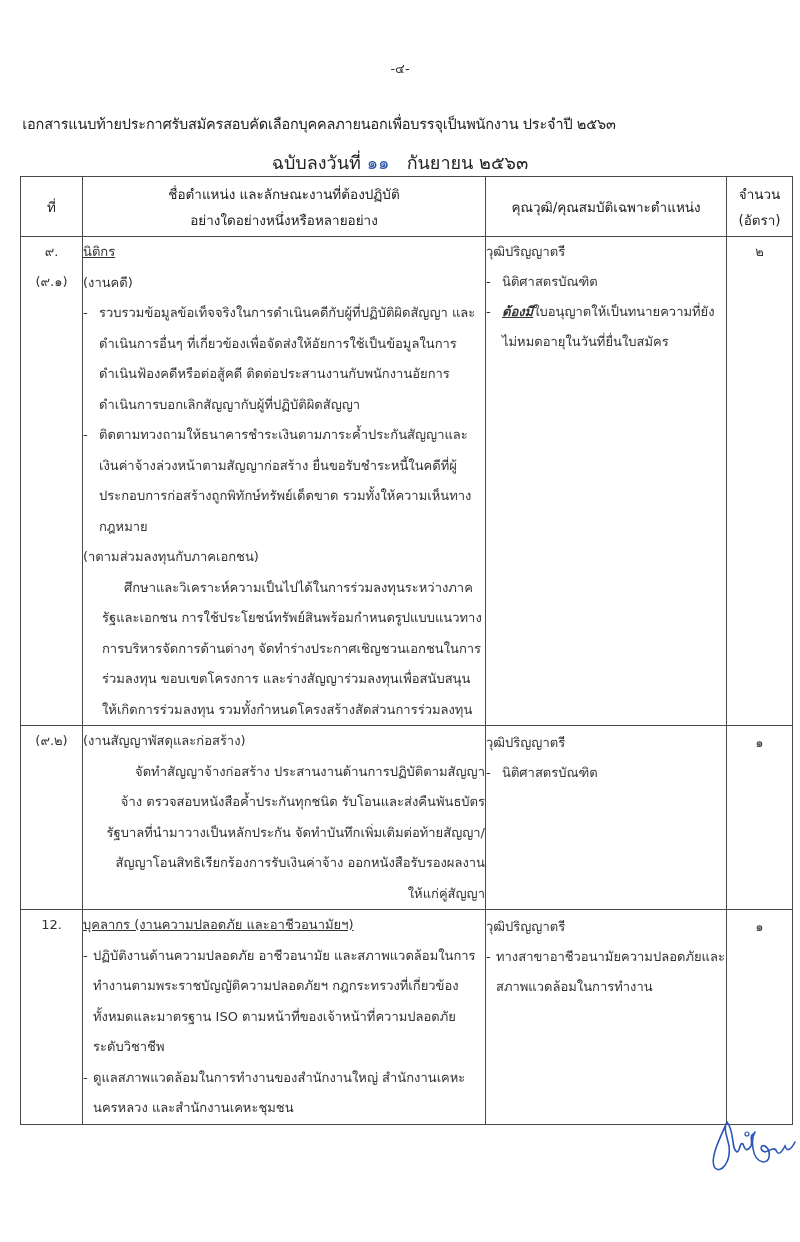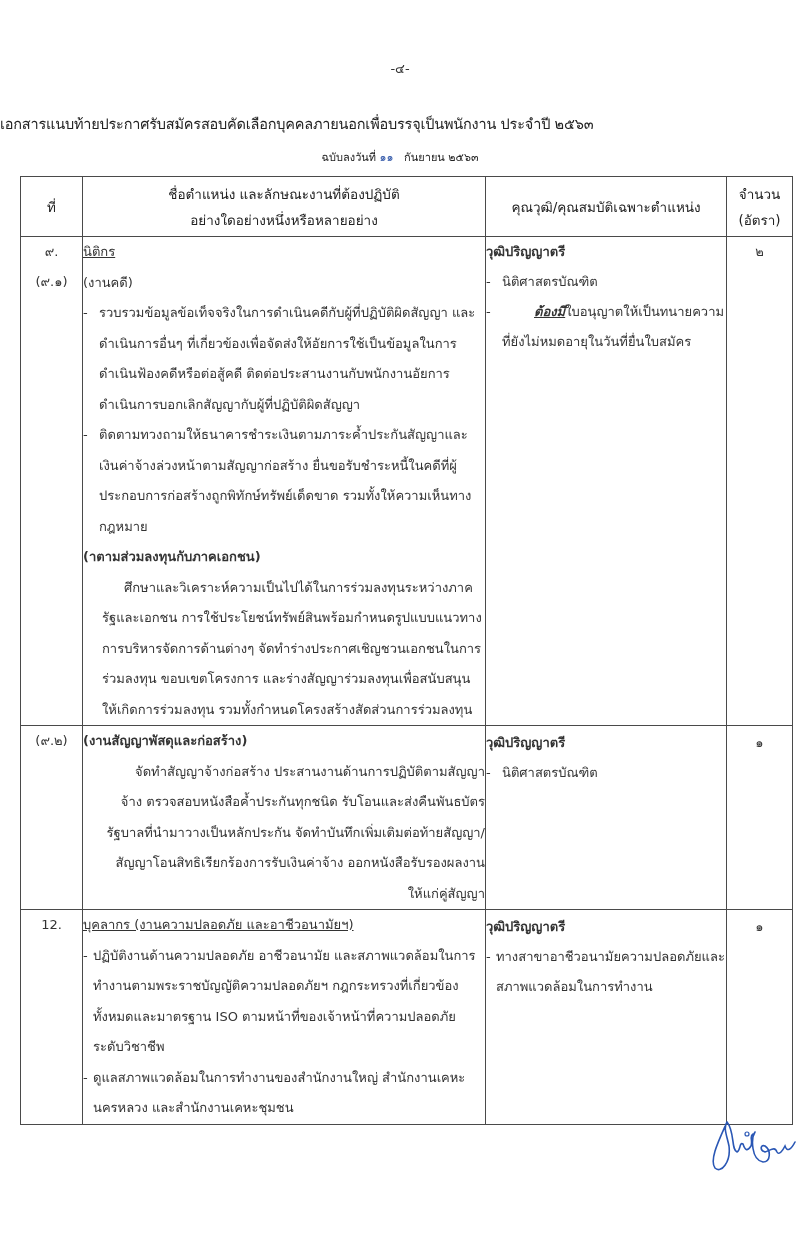--- a/index.html
+++ b/index.html
@@ -1,32 +1,32 @@
 <!DOCTYPE html>
 <html><head>
 <meta charset="utf-8">
 <style>
   html, body { margin:0; padding:0; background:#ffffff; }
   body { width:800px; height:1242px; position:relative; overflow:hidden;
          font-family:"DejaVu Sans","Liberation Sans",sans-serif; color:#2a2a2a; }
   .page-number { position:absolute; top:58px; left:0; width:800px; text-align:center; font-size:13px; color:#333; }
-  .doc-title { position:absolute; top:112px; left:0; width:638px; text-align:left; font-size:14.5px; color:#222; letter-spacing:-0.2px; }
-  .doc-subtitle { position:absolute; top:148px; left:0; width:800px; text-align:center; font-size:11px; color:#222; }
+  .doc-title { position:absolute; top:112px; left:0; width:638px; text-align:center; font-size:14.5px; color:#222; letter-spacing:-0.2px; }
+  .doc-subtitle { position:absolute; top:148px; left:0; width:800px; text-align:center; font-size:18px; color:#222; }
   .doc-subtitle .date-day { color:#2f55a8; }
   table.positions { position:absolute; top:176px; left:20px; width:772px; border-collapse:collapse; table-layout:fixed; font-size:13px; }
   table.positions td, table.positions th { border:1px solid #4a4a4a; vertical-align:top; padding:0; font-weight:normal; }
   col.c1 { width:62px; } col.c2 { width:403px; } col.c3 { width:241px; } col.c4 { width:66px; }
   th { height:59px; text-align:center; vertical-align:middle !important; line-height:26px; font-size:13.5px; color:#222; }
   .no { text-align:center; line-height:30px; padding-top:2px; color:#333; }
   .desc { padding:2px 6px 4px 6px; line-height:30.5px; color:#333; }
   .qual { padding:30px 5px 4px 6px; line-height:30px; color:#333; }
   .count { text-align:center; padding-top:30px; line-height:30px; color:#333; }
   .u { text-decoration:underline; }
-  .b { font-weight:bold; }
-  .bi { font-style:italic; text-decoration:underline; font-weight:bold;margin-left:32px; }
+  .b { font-weight:normal; }
+  .bi { font-style:italic; text-decoration:underline; font-weight:bold; }
   .bullet { display:flex; }
   .bullet .dash { width:16px; flex:none; }
   .bullet.tight .dash { width:10px; }
   .bullet .text { flex:1; }
   .indent { text-indent:22px;margin-left:19px; }
   .signature { position:absolute; left:705px; top:1110px; width:95px; height:70px; }
 </style>
 </head>
 <body>
 

